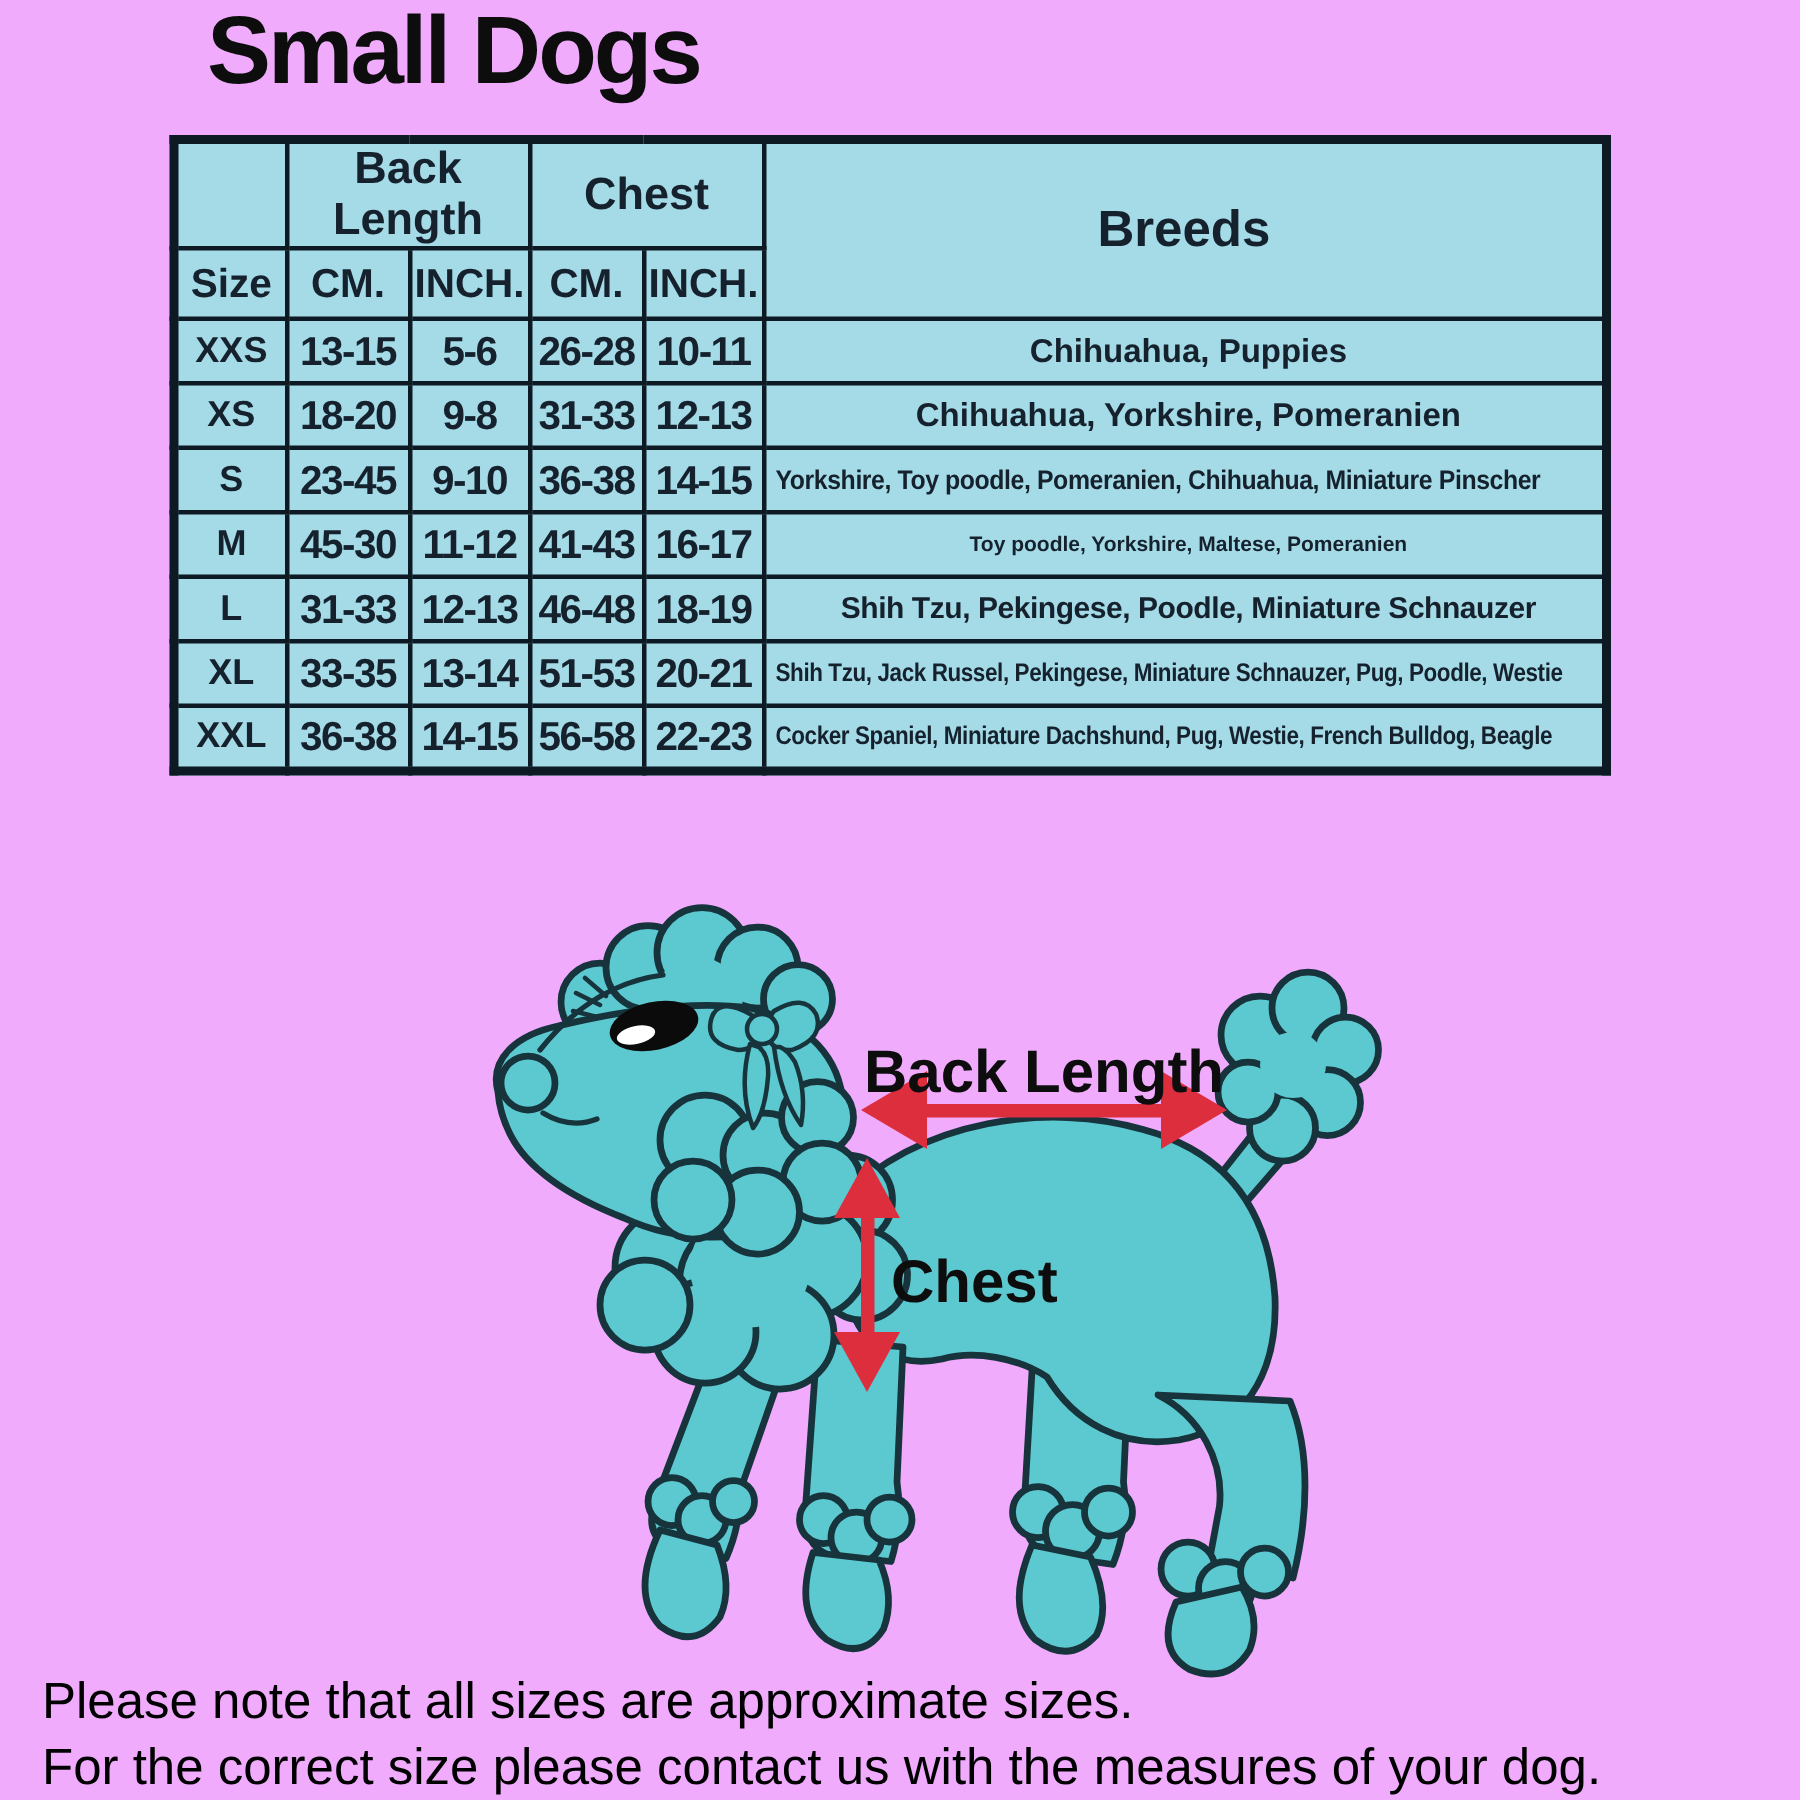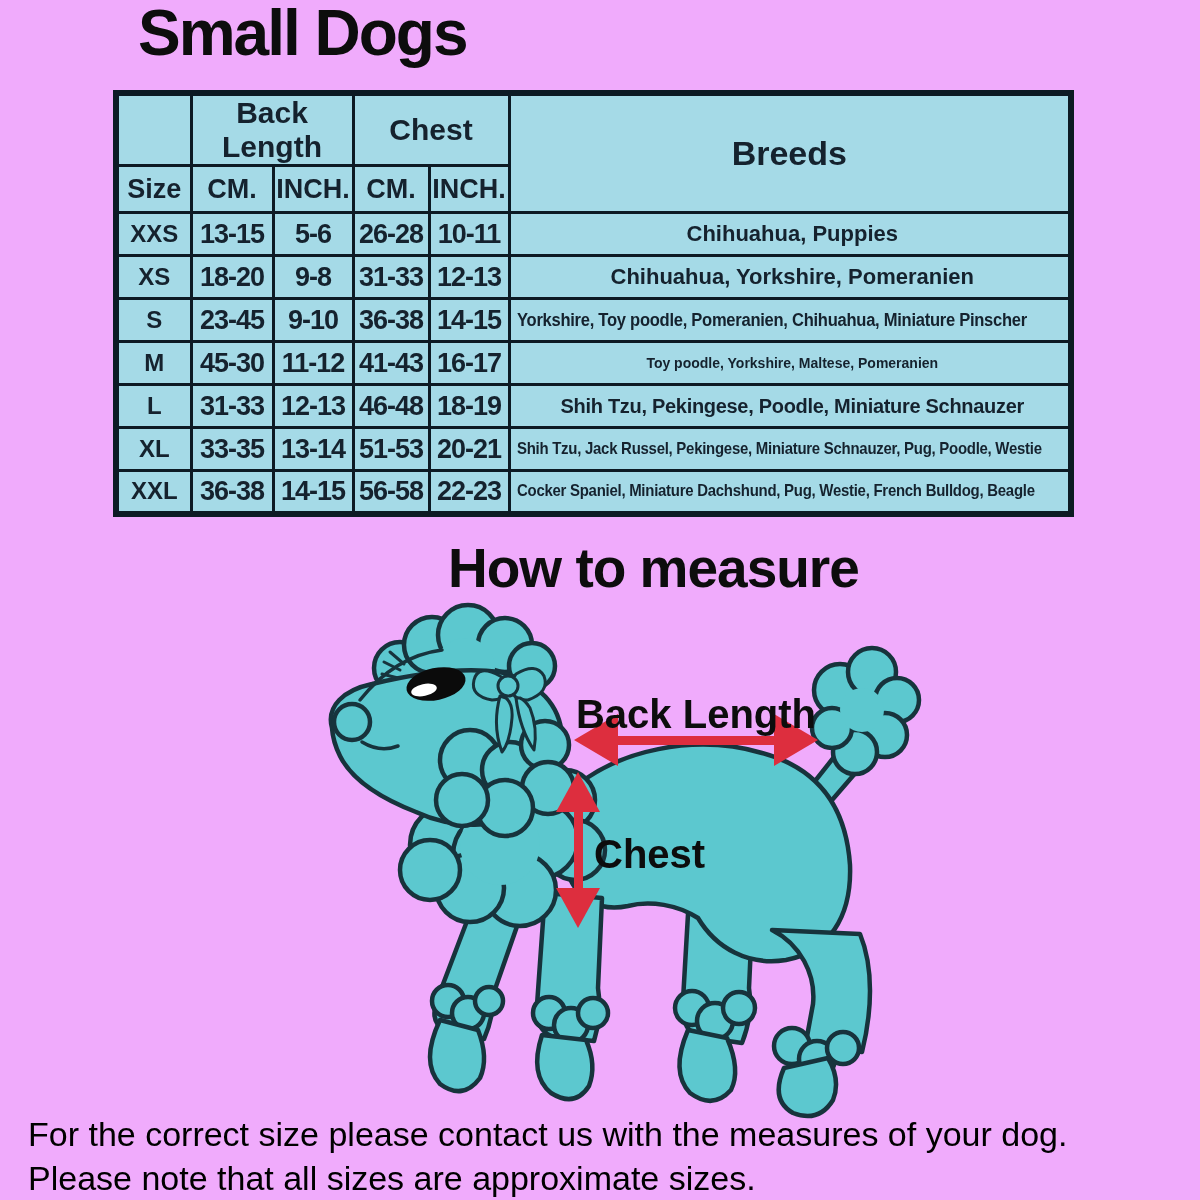--- a/index.html
+++ b/index.html
@@ -121,21 +121,20 @@
       <td class="sz">XXL</td>
       <td class="num">36-38</td>
       <td class="num">14-15</td>
       <td class="num">56-58</td>
       <td class="num">22-23</td>
       <td class="breeds"><span class="fit f17c">Cocker Spaniel, Miniature Dachshund, Pug, Westie, French Bulldog, Beagle</span></td>
     </tr>
   </tbody>
     </table>
 
-  <h2 class="measure-title">How to measure</h2>
 
   <svg class="dog-svg" viewBox="250 590 900 530" xmlns="http://www.w3.org/2000/svg">
     <g fill="#5cc8cf" stroke="#17333c" stroke-width="4.5" stroke-linejoin="round" stroke-linecap="round">
 
       <g>
         <path d="M 800,800 L 838,752 L 858,770 L 820,814 Z"></path>
         <circle cx="840" cy="690" r="26"></circle>
           <circle cx="872" cy="672" r="24"></circle>
         <circle cx="897" cy="700" r="22"></circle>
           <circle cx="885" cy="735" r="22"></circle>
@@ -253,17 +252,17 @@
       </g>
     </g>
 
     <g font-family="Liberation Sans, sans-serif" font-weight="bold" fill="#0d0d0d">
       <text x="696" y="728" font-size="40" text-anchor="middle">Back Length</text>
       <text x="594" y="868" font-size="40" text-anchor="start">Chest</text>
     </g>
   </svg>
 
   <div class="note">
+    <div>Please note that all sizes are approximate sizes.</div>
     <div>For the correct size please contact us with the measures of your dog.</div>
-    <div>Please note that all sizes are approximate sizes.</div>
   </div>
 
 </div>
 
 </body></html>

